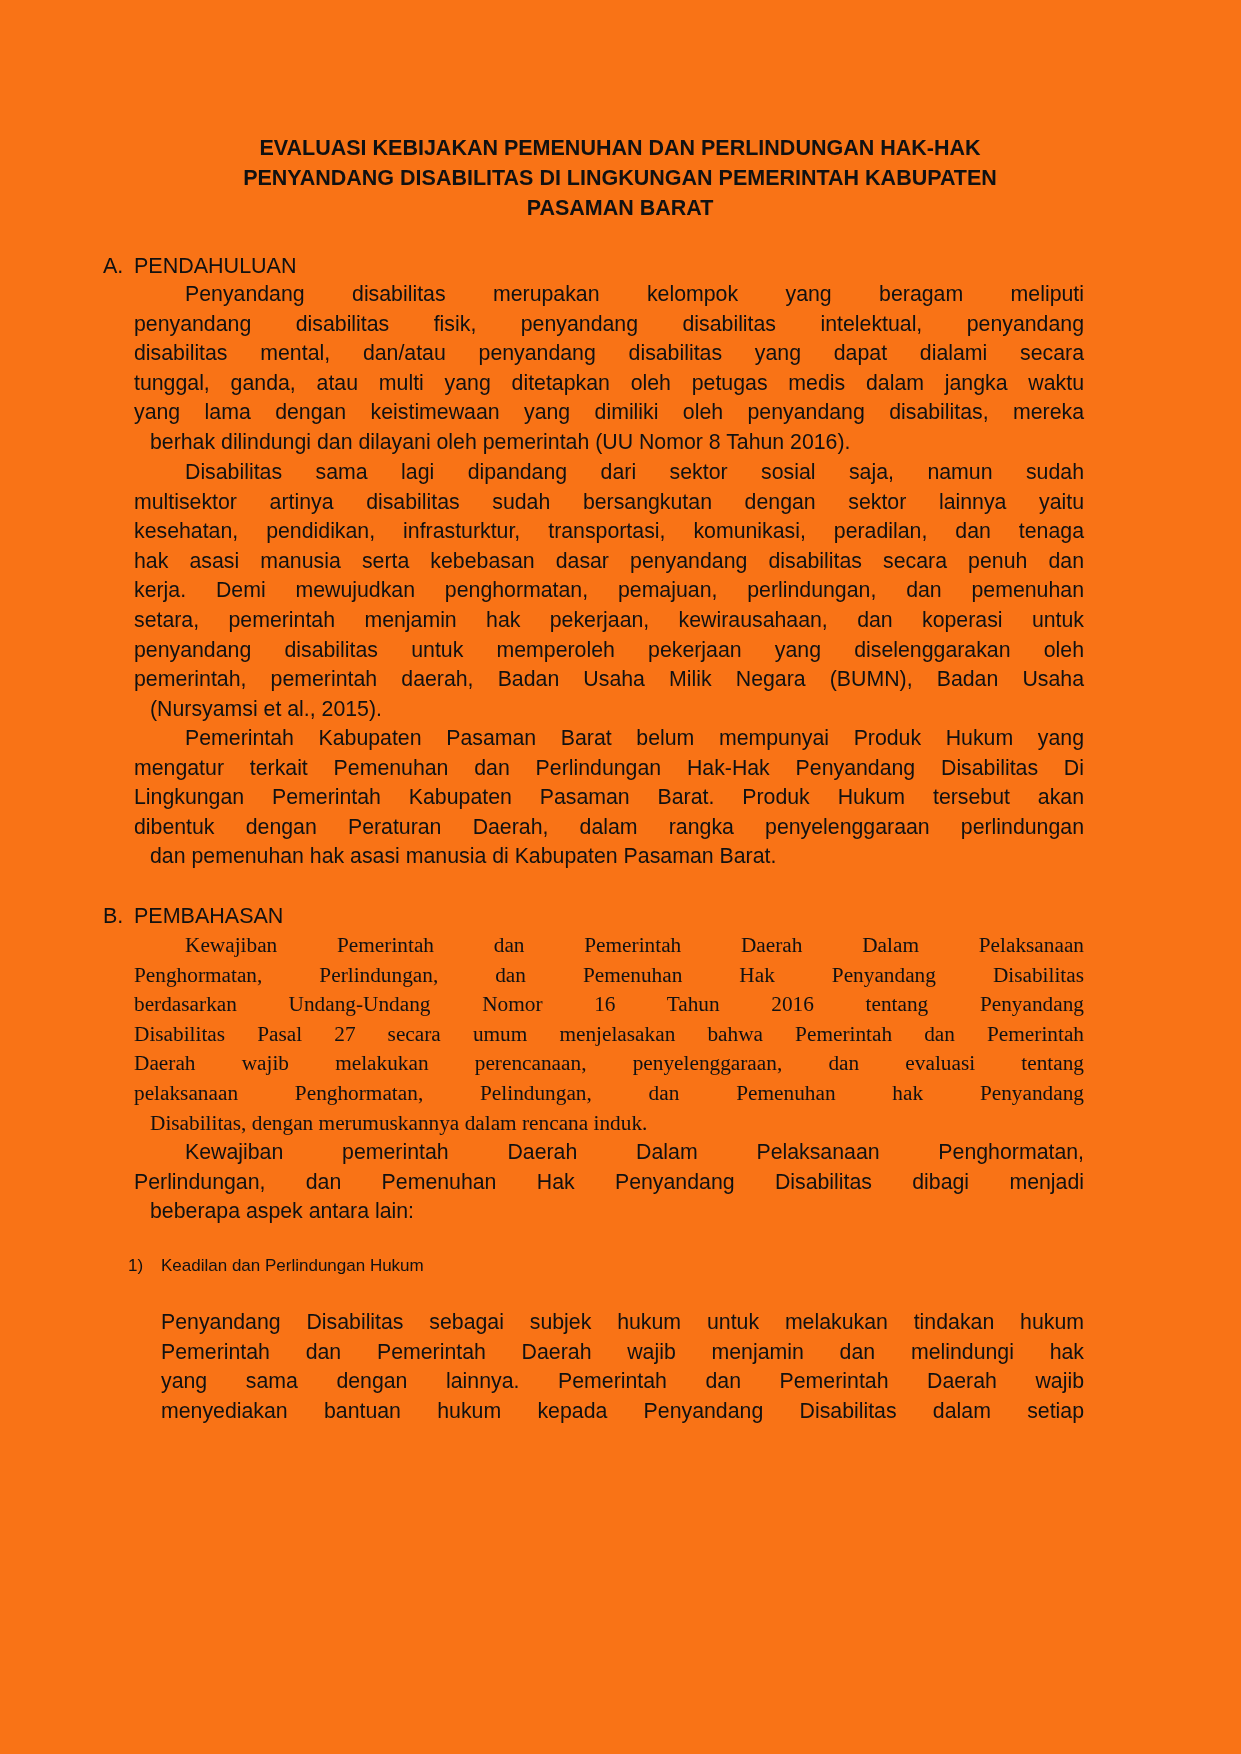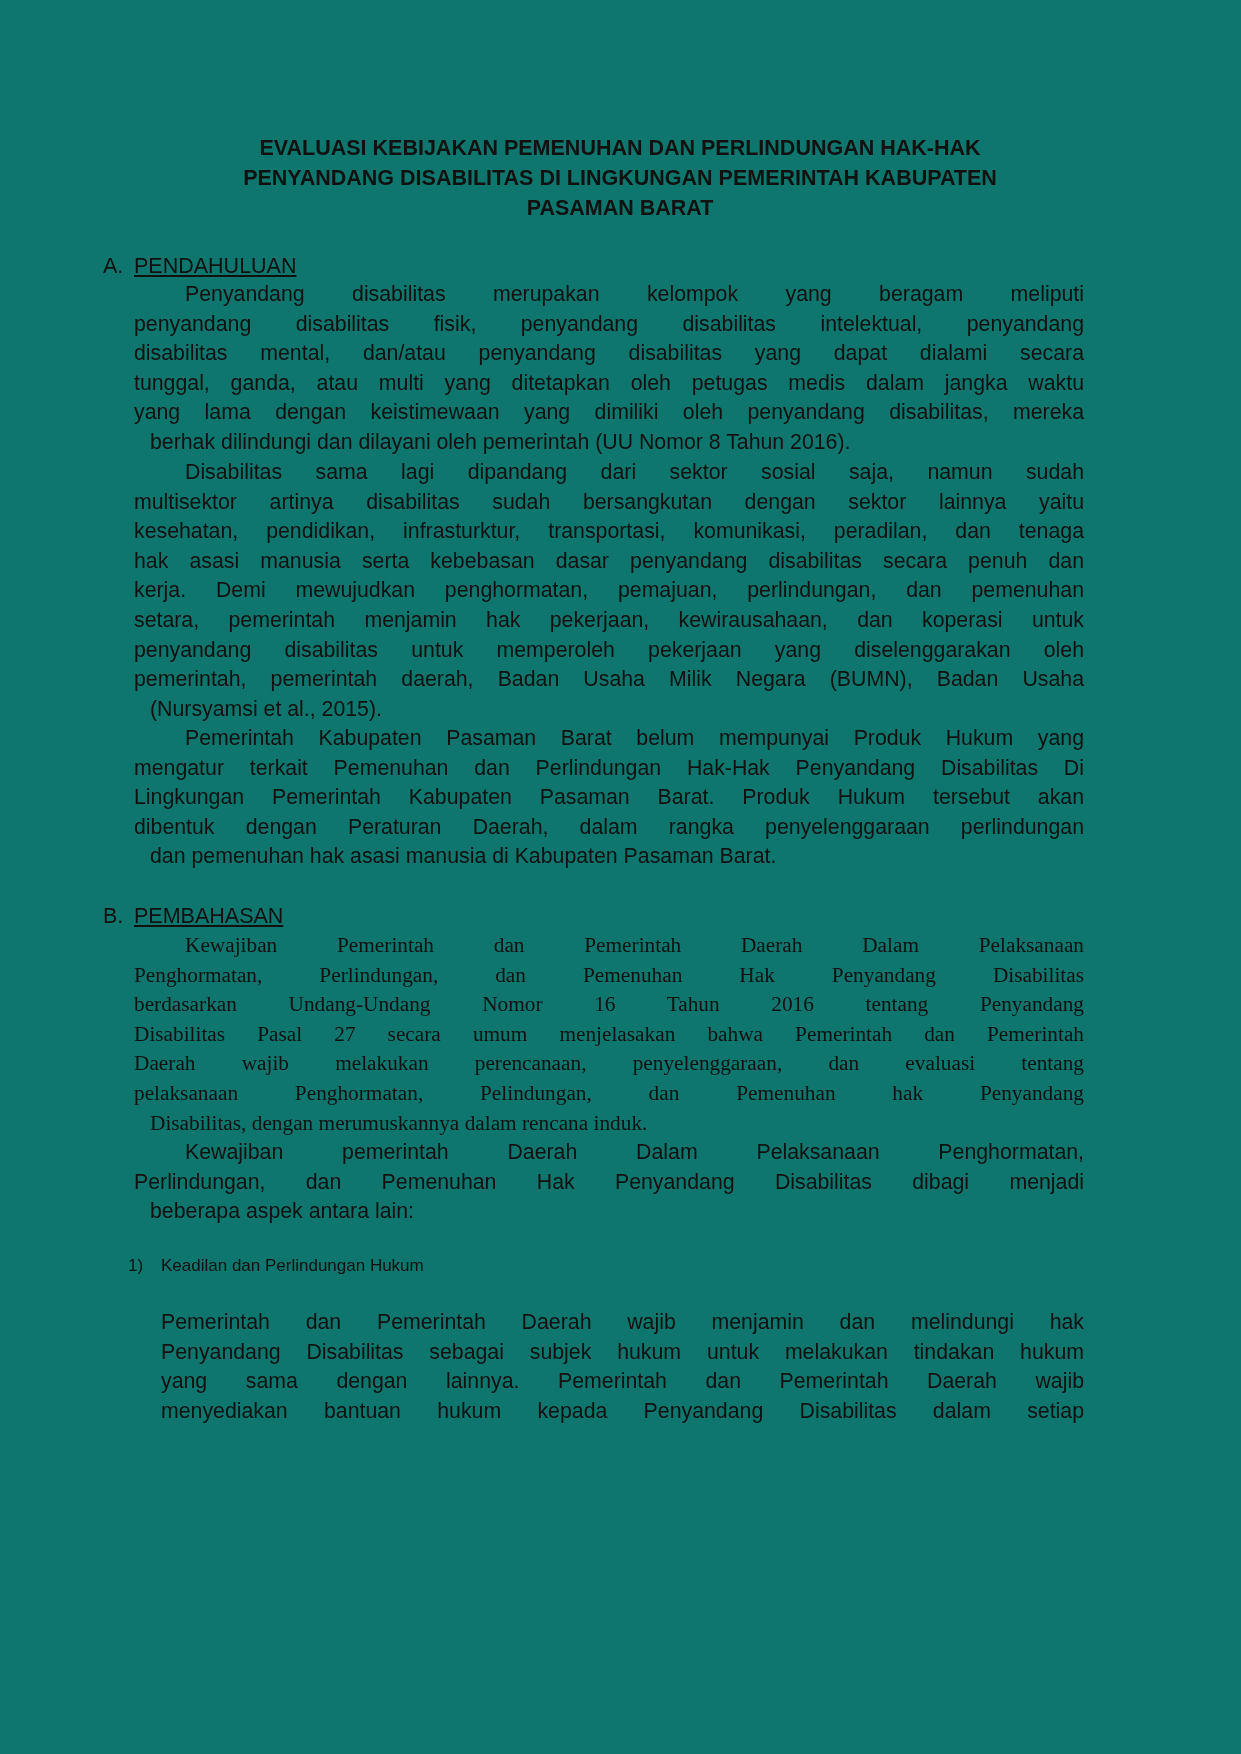--- a/index.html
+++ b/index.html
@@ -1,29 +1,29 @@
 <!DOCTYPE html>
 <html><head>
 <meta charset="utf-8">
 <style>
   html, body { margin: 0; padding: 0; background: #ffffff; }
   body { width: 1241px; height: 1754px; position: relative; overflow: hidden; }
   .page {
     position: absolute; left: 0; top: 0; width: 1241px; height: 1754px;
-    background: #0f766e; color: #111111;
+    background: #f97316; color: #111111;
     font-family: "Liberation Sans", sans-serif;
   }
   .title {
     position: absolute; left: 150px; width: 940px; top: 133px;
     text-align: center; font-weight: bold; font-size: 21.5px; line-height: 30px;
     color: #111;
   }
   .title div { white-space: nowrap; }
   .heading {
-    position: absolute; left: 103px; font-size: 21.5px; line-height: 30px; white-space: nowrap; text-decoration: underline;
+    position: absolute; left: 103px; font-size: 21.5px; line-height: 30px; white-space: nowrap;
   }
   .heading .lbl { display: inline-block; width: 31px; }
   .para {
     position: absolute; left: 134px; width: 950px;
     font-size: 21.3px; line-height: 29.6px; text-align: justify;
   }
   .para .ln { display: block; text-align: justify; text-align-last: justify; white-space: nowrap; height: 29.6px; }
   .para .ln.last { text-align-last: left; margin-left: 16px; }
   .para .ln.indent { padding-left: 51px; }
   .list-item {
@@ -94,19 +94,19 @@
     <span class="ln indent">Kewajiban pemerintah Daerah Dalam Pelaksanaan Penghormatan,</span>
     <span class="ln">Perlindungan, dan Pemenuhan Hak Penyandang Disabilitas dibagi menjadi</span>
     <span class="ln last">beberapa aspek antara lain:</span>
   </div>
 
   <div class="list-item" style="top:1251px;">
     <span class="num">1)</span><span>Keadilan dan Perlindungan Hukum</span>
   </div>
 
   <div class="para subpara" style="top:1308px;">
+    <span class="ln">Penyandang Disabilitas sebagai subjek hukum untuk melakukan tindakan hukum</span>
     <span class="ln">Pemerintah dan Pemerintah Daerah wajib menjamin dan melindungi hak</span>
-    <span class="ln">Penyandang Disabilitas sebagai subjek hukum untuk melakukan tindakan hukum</span>
     <span class="ln">yang sama dengan lainnya. Pemerintah dan Pemerintah Daerah wajib</span>
     <span class="ln">menyediakan bantuan hukum kepada Penyandang Disabilitas dalam setiap</span>
   </div>
 
 </div>
 
 </body></html>

